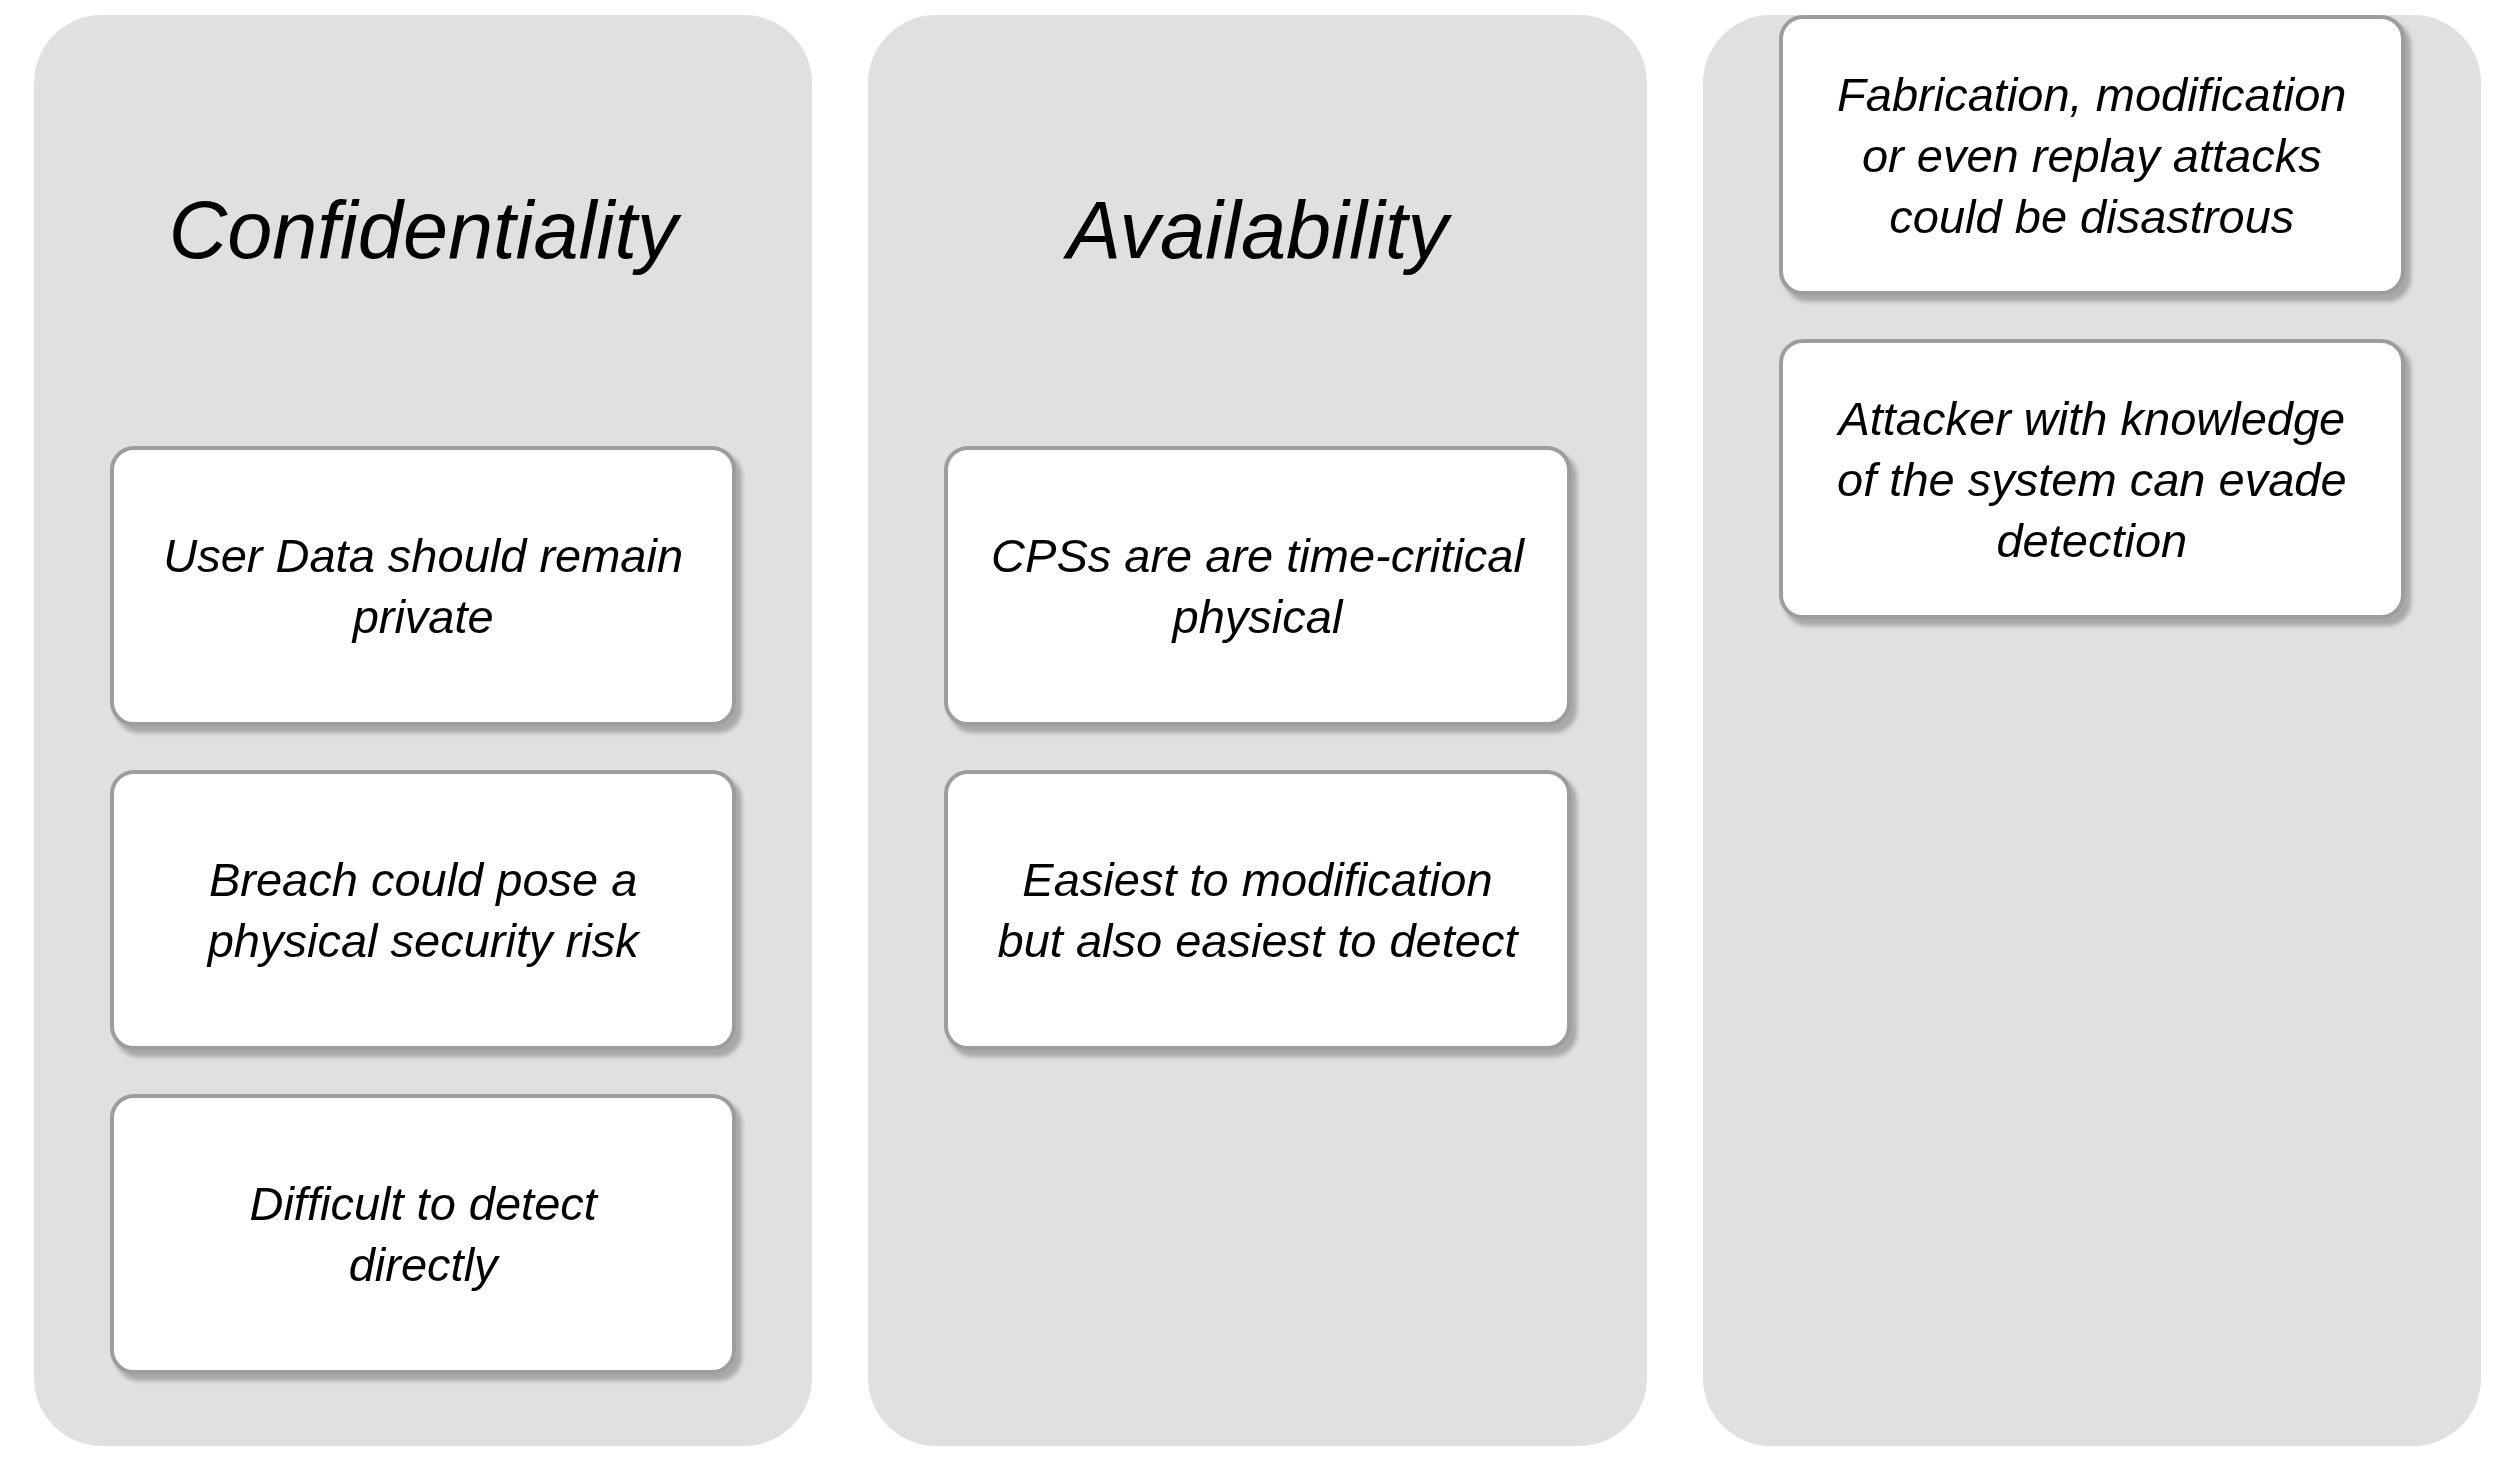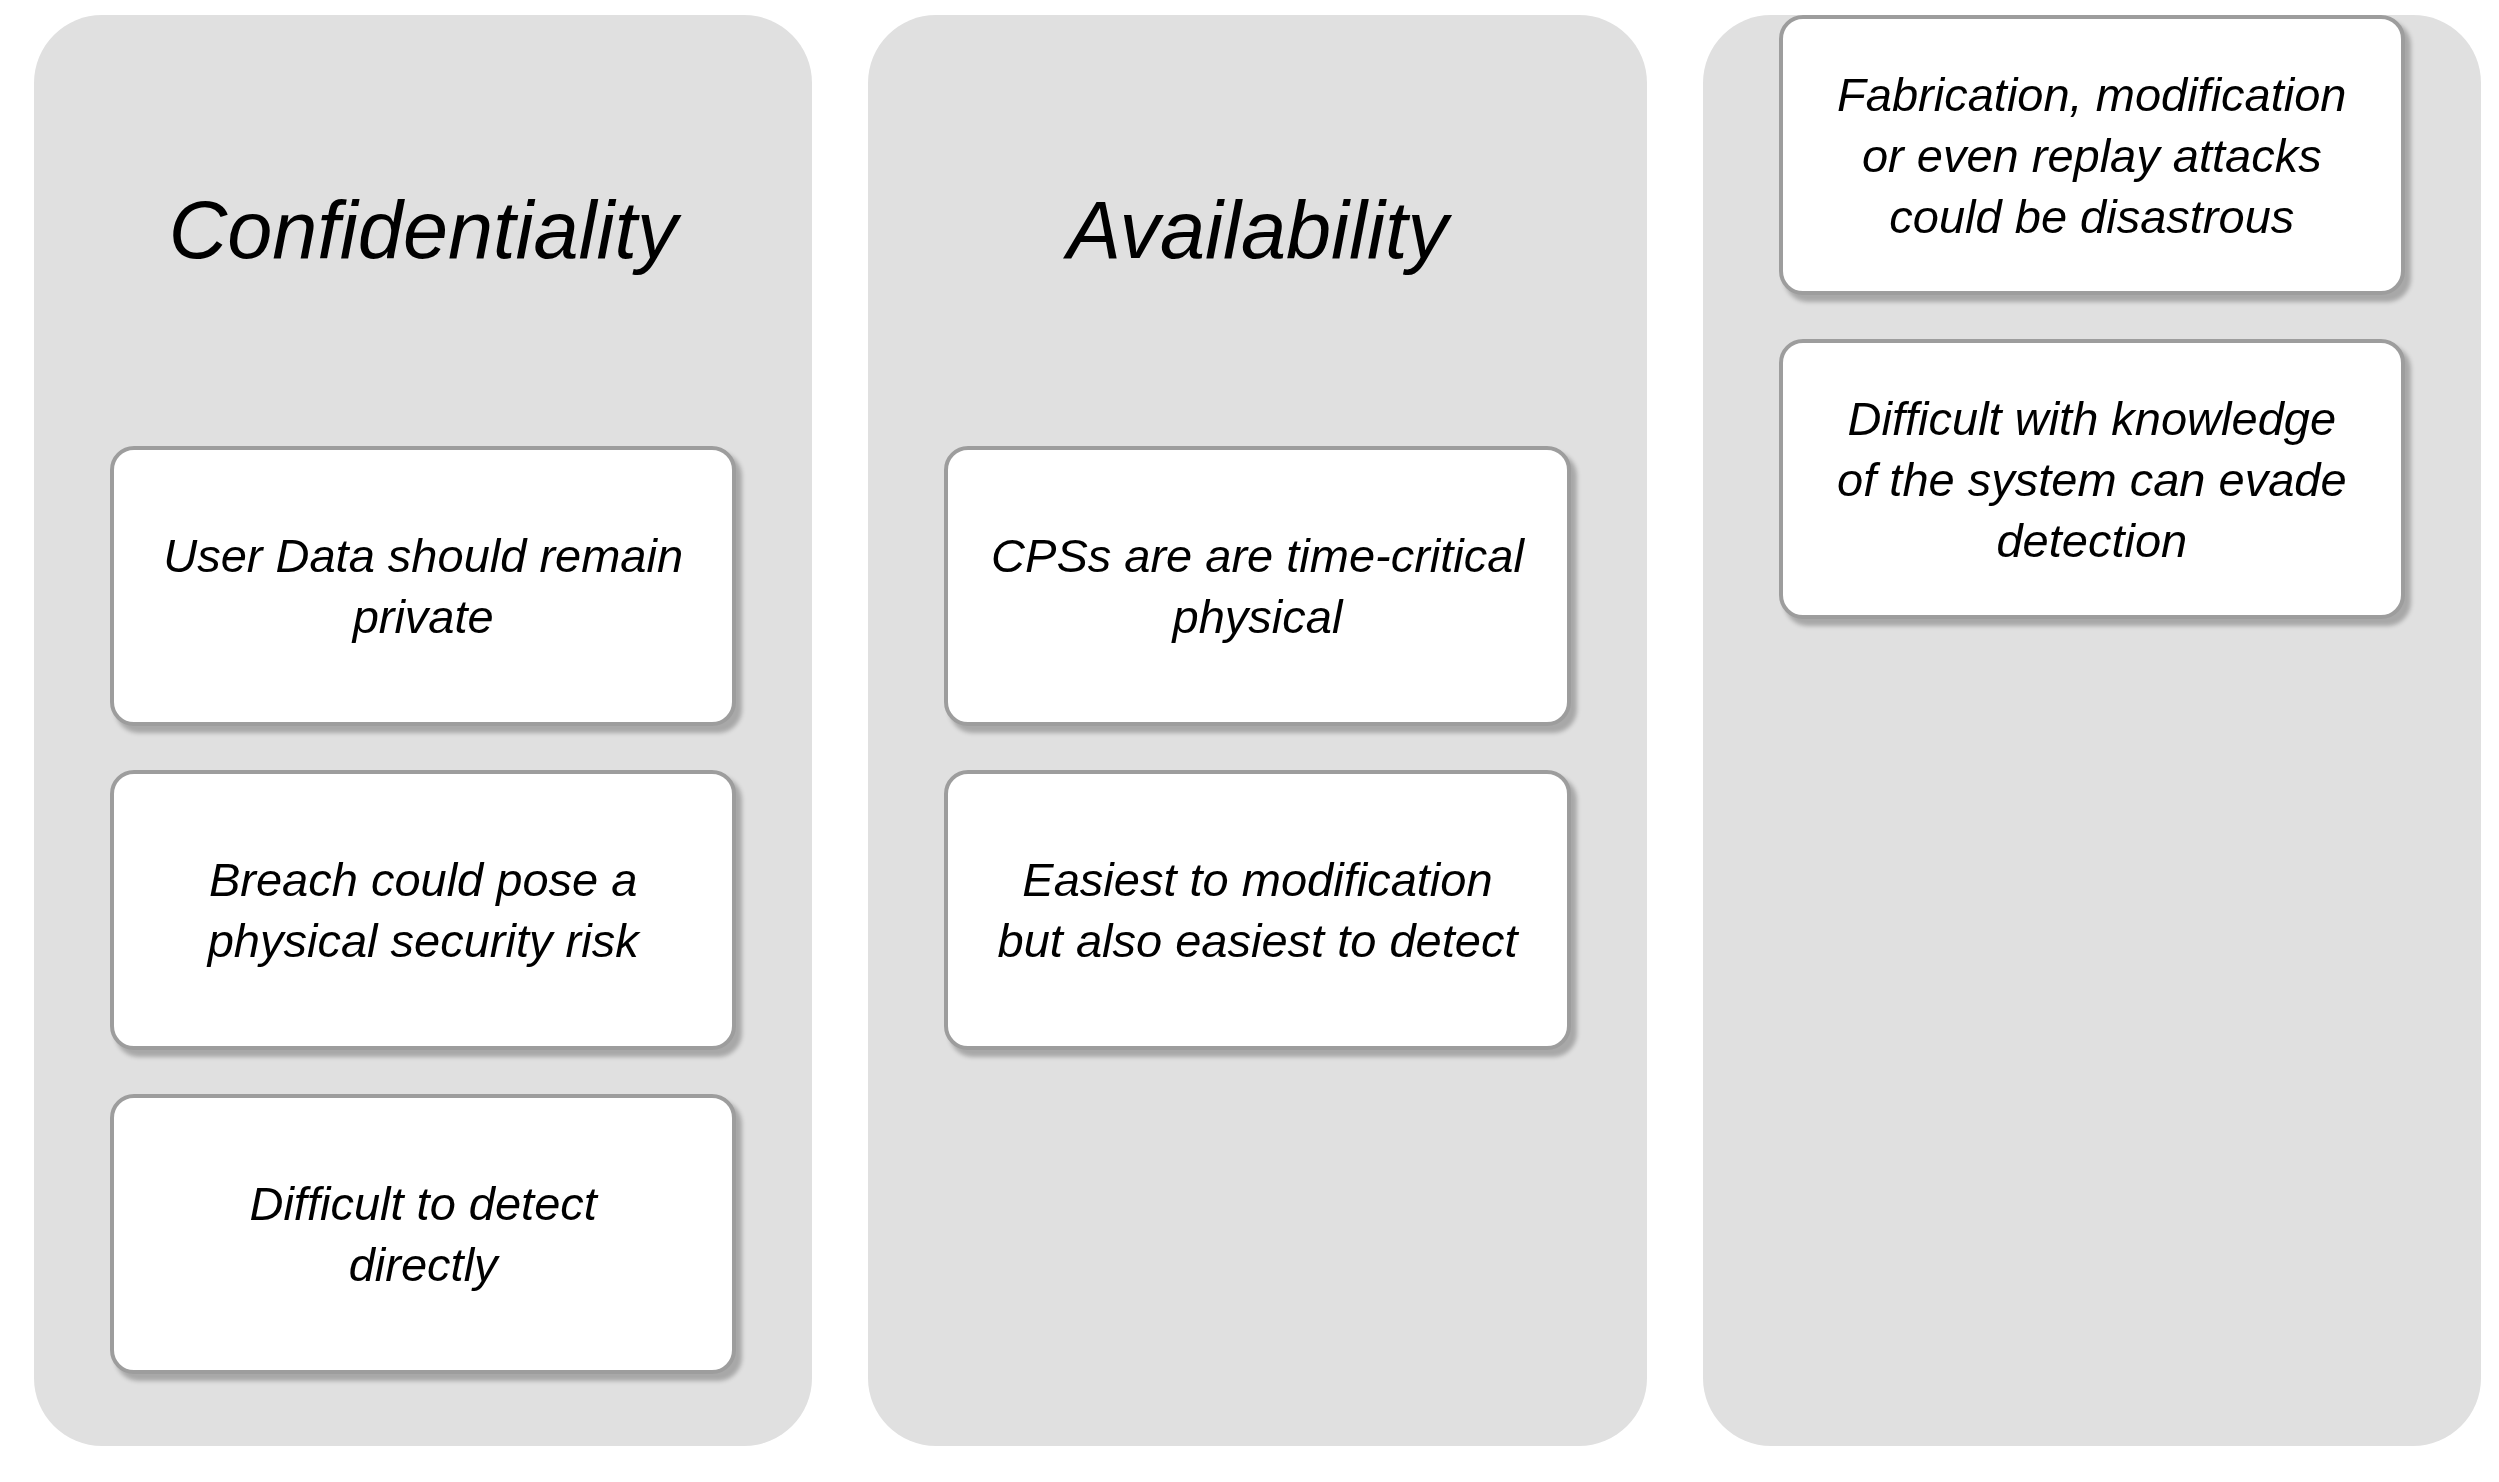--- a/index.html
+++ b/index.html
@@ -109,21 +109,21 @@
     </div>
 
     <div class="column">
       <div class="boxes">
         <div class="box">
           <span class="box-text">Fabrication, modification
 or even replay attacks
 could be disastrous</span>
         </div>
         <div class="box">
-          <span class="box-text">Difficult with knowledge
+          <span class="box-text">Attacker with knowledge
 of the system can evade
 detection</span>
         </div>
       </div>
     </div>
 
   </div>
 </div>
 
 

